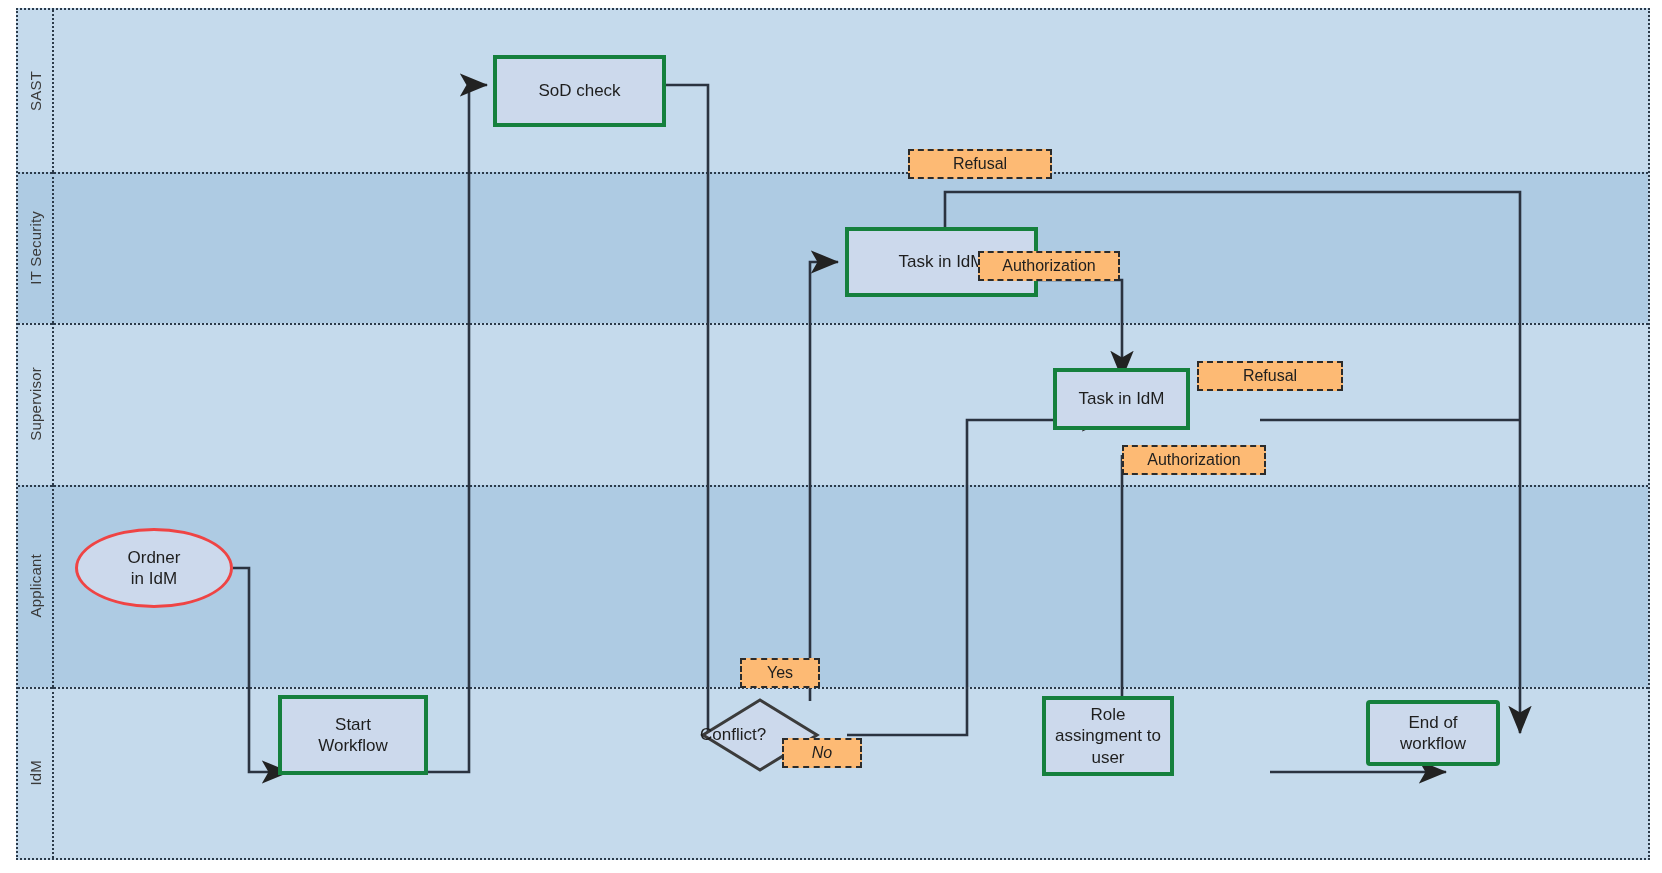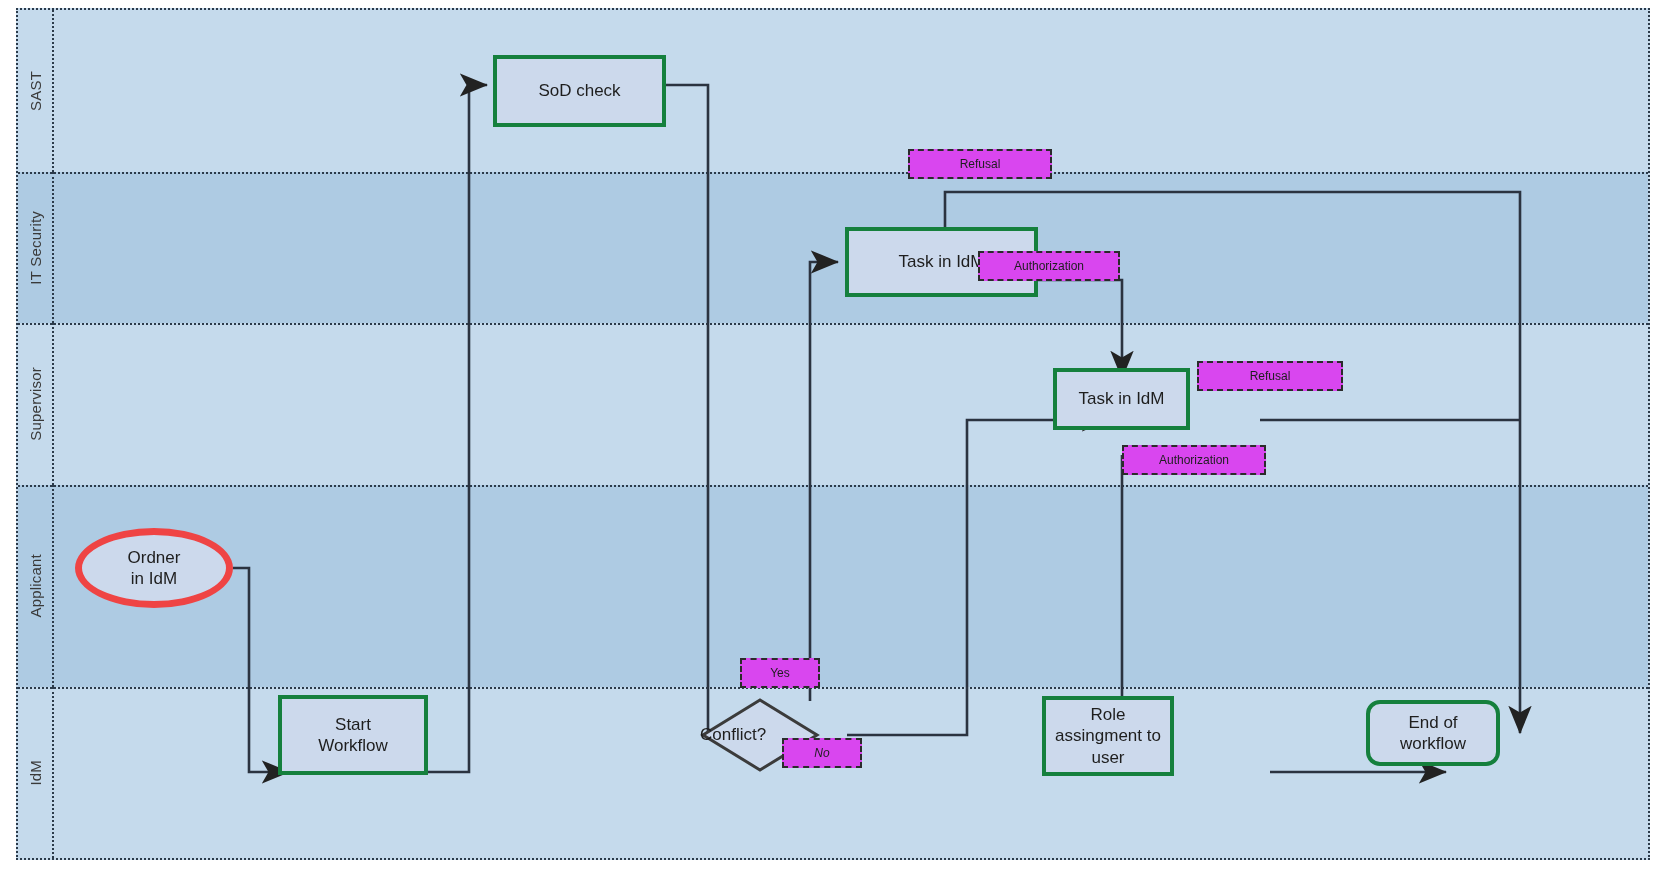--- a/index.html
+++ b/index.html
@@ -18,34 +18,34 @@
              box-sizing:border-box;border-right:2px dotted #2b3a4a;
              display:flex;align-items:center;justify-content:center;}
   .lane-head span{writing-mode:vertical-rl;transform:rotate(180deg);
                   font-size:15px;color:#3a3a3a;letter-spacing:.2px;white-space:nowrap;}
 
   
   .node{position:absolute;box-sizing:border-box;background:#ccd9ec;
         border:4px solid #15803d;display:flex;align-items:center;
         justify-content:center;text-align:center;font-size:17px;color:#1e1e1e;
         line-height:1.25;z-index:6;}
-  .node.round{border-radius:14px;}
+  .node.round{border-radius:4px;}
   .ellipse{position:absolute;box-sizing:border-box;background:#ccd9ec;
-           border:7px solid #ef4444;border-radius:50%;display:flex;
+           border:3px solid #ef4444;border-radius:50%;display:flex;
            align-items:center;justify-content:center;text-align:center;
            font-size:17px;color:#1e1e1e;line-height:1.25;z-index:6;}
   .diamond-wrap{position:absolute;z-index:6;}
   .diamond-wrap svg{position:absolute;left:0;top:0;}
   .diamond-wrap .dtext{position:absolute;left:0;top:0;width:100%;height:100%;
         display:flex;align-items:center;justify-content:flex-start;font-size:17px;color:#1e1e1e;}
 
   
-  .tag{position:absolute;box-sizing:border-box;background:#d946ef;
+  .tag{position:absolute;box-sizing:border-box;background:#fdba74;
        border:2px dashed #2b2b2b;display:flex;align-items:center;
-       justify-content:center;font-size:12px;color:#1e1e1e;z-index:8;}
+       justify-content:center;font-size:16px;color:#1e1e1e;z-index:8;}
 
   
   #wires{position:absolute;left:0;top:0;width:1662px;height:873px;z-index:5;
          pointer-events:none;}
 </style>
 </head>
 <body>
 
 <div id="stage">
 

